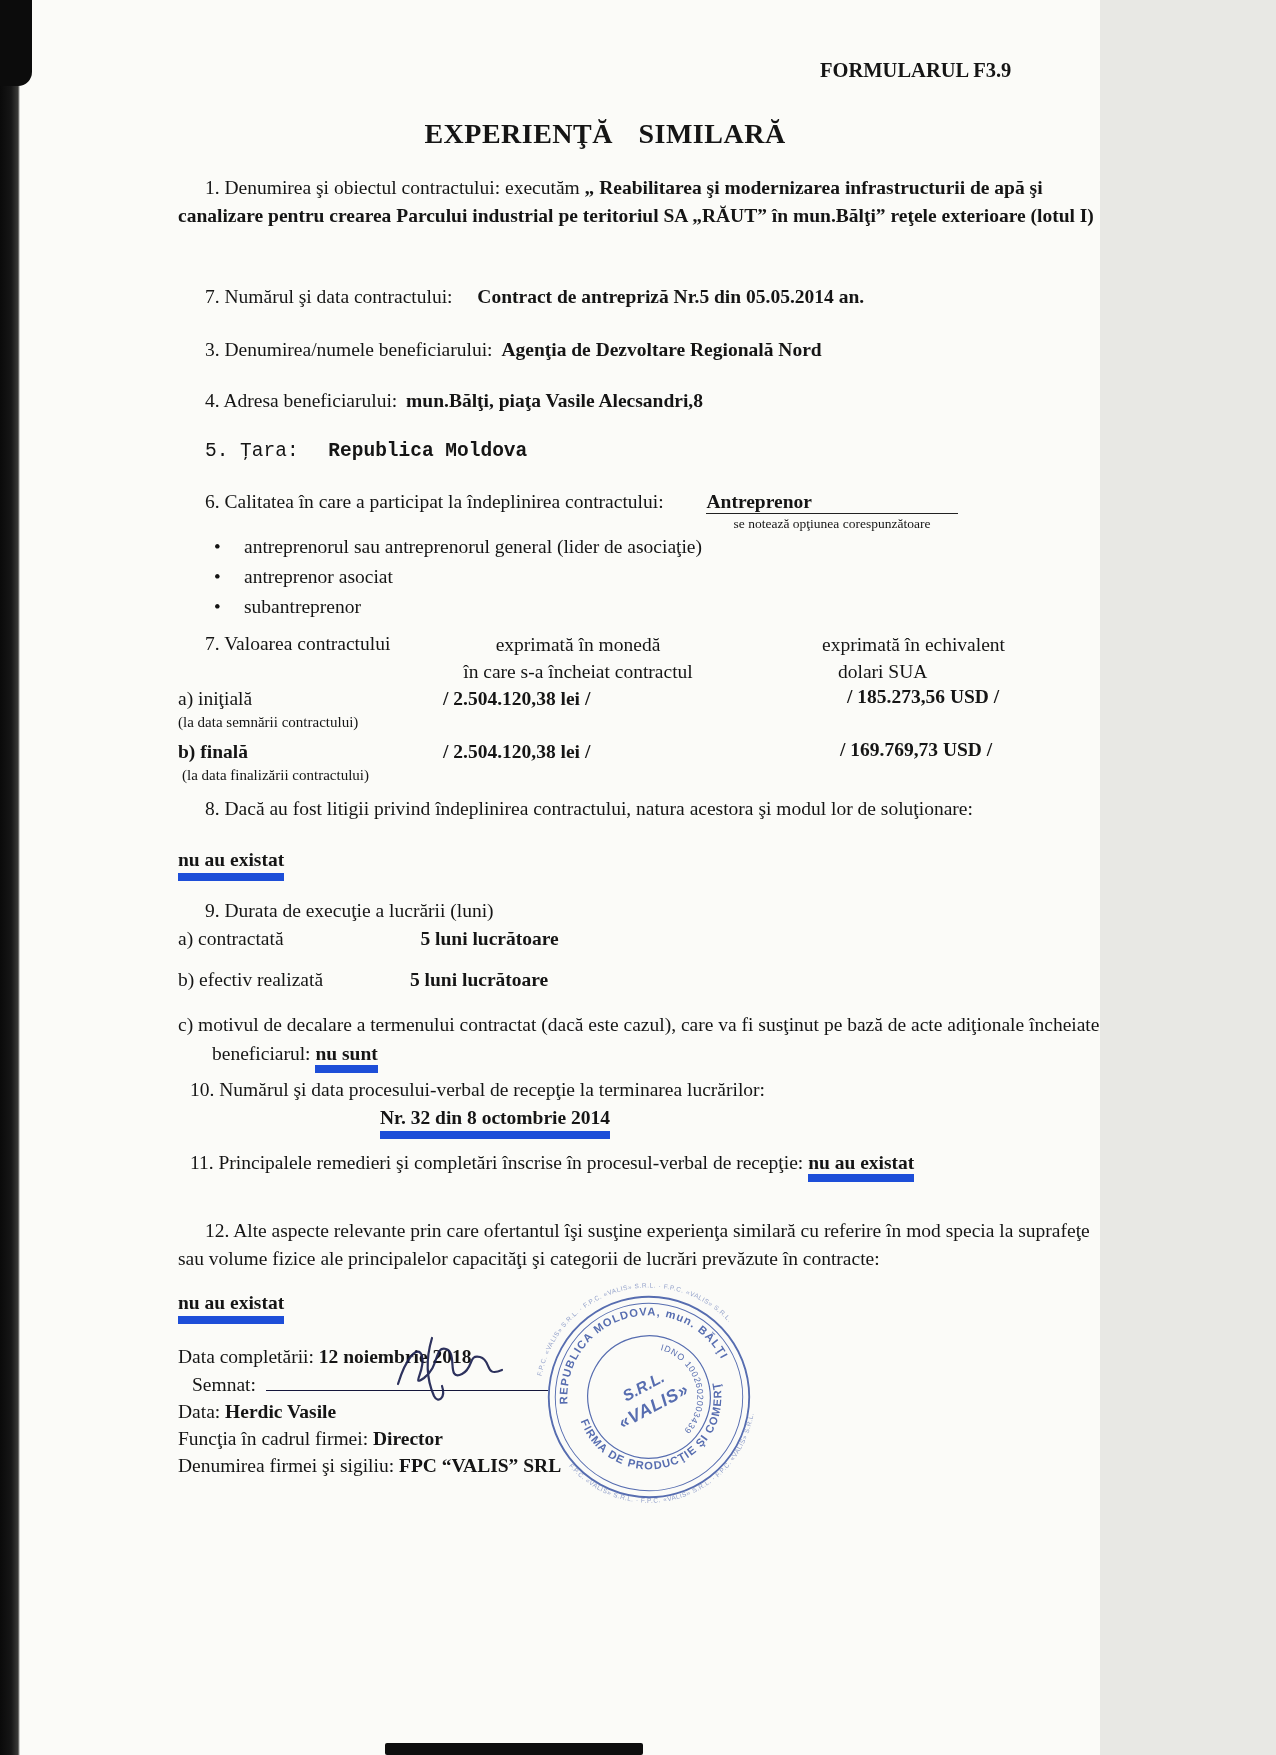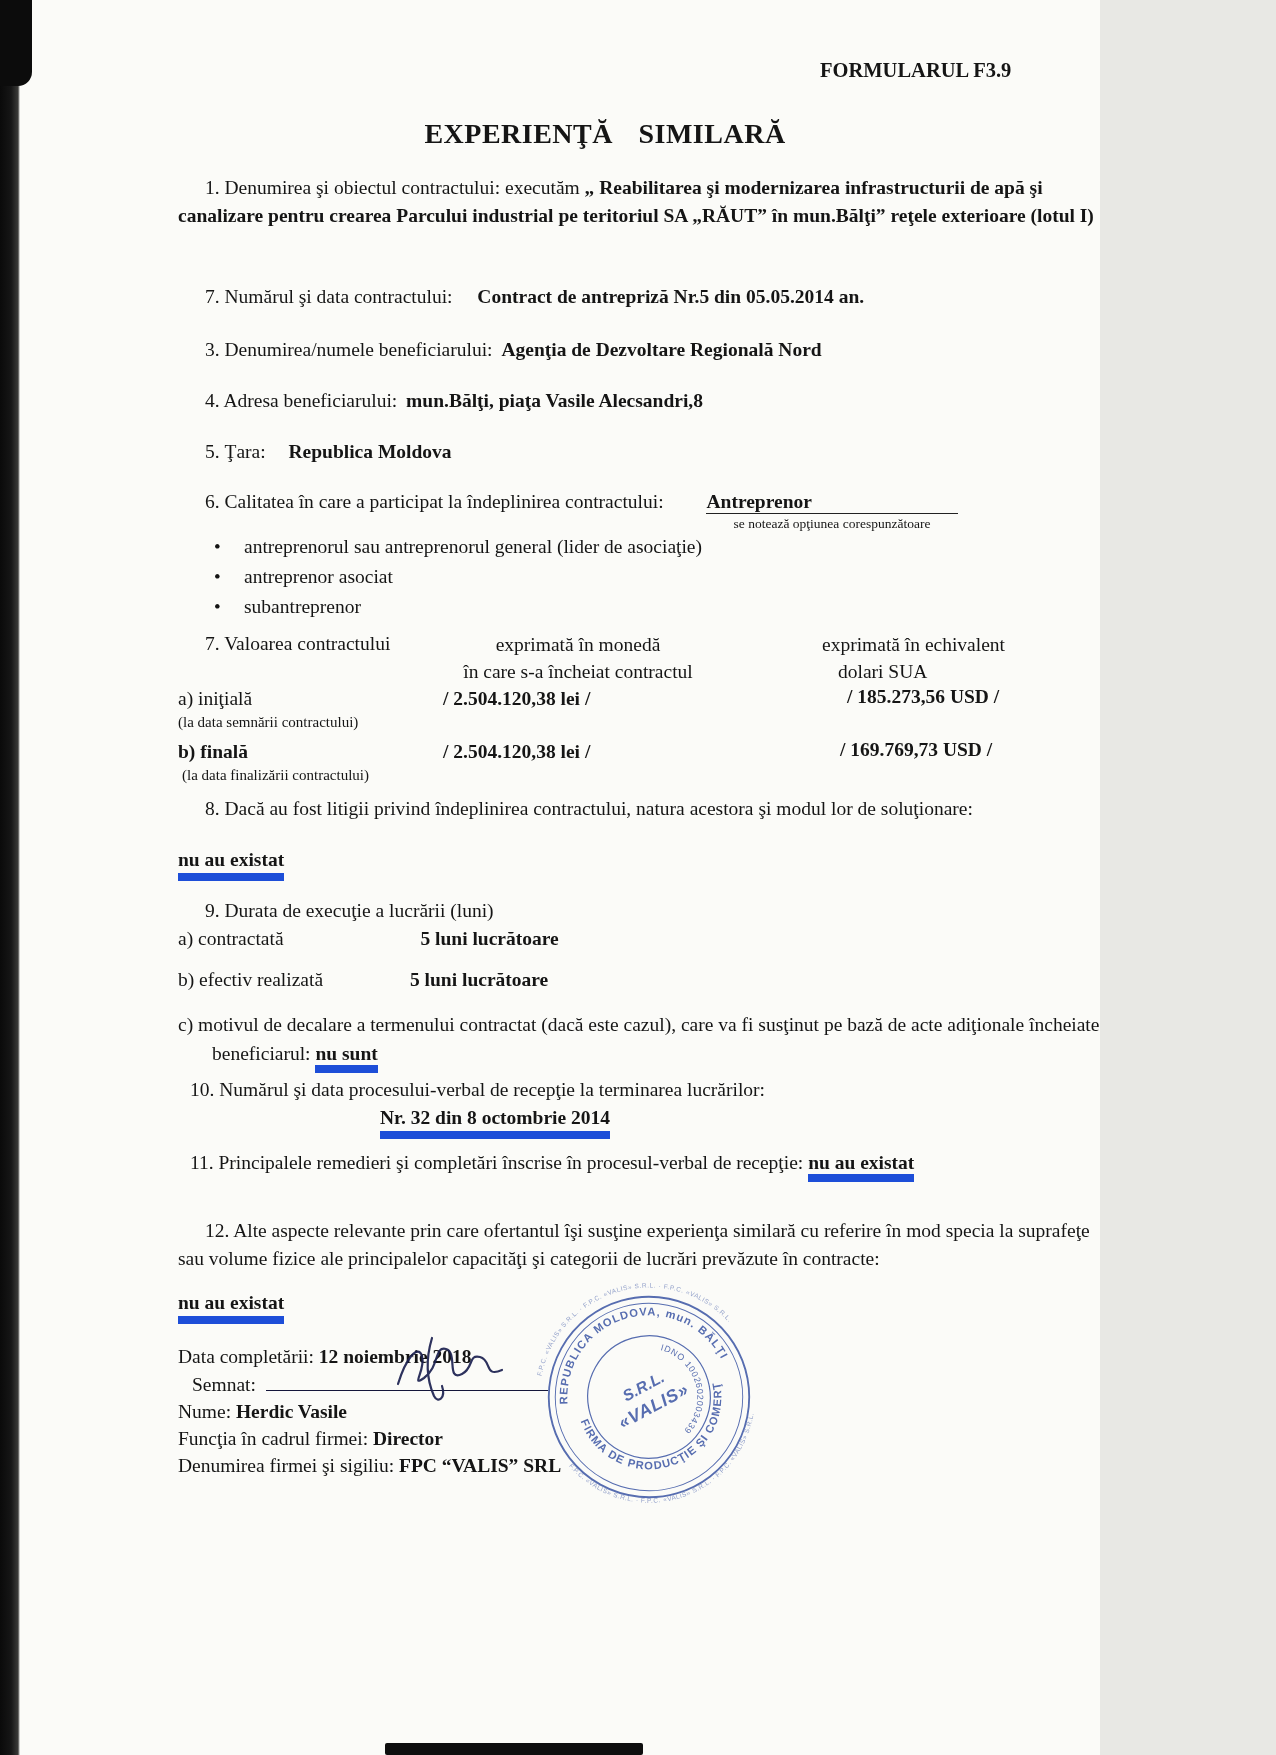--- a/index.html
+++ b/index.html
@@ -60,21 +60,21 @@
   <p class="abs" style="top:337px; left:205px;">
     <span>3. Denumirea/numele beneficiarului:</span>
     <span class="b" style="margin-left:4px;">Agenţia de Dezvoltare Regională Nord</span>
   </p>
 
   <p class="abs" style="top:388px; left:205px;">
     <span>4. Adresa beneficiarului:</span>
     <span class="b" style="margin-left:4px;">mun.Bălţi, piaţa Vasile Alecsandri,8</span>
   </p>
 
-  <p class="abs" style="top:439px; left:205px;">
+  <p class="abs" style="top:439px; left:205px;font-family:Liberation Mono, monospace;">
     <span>5. Ţara:</span>
     <span class="b" style="margin-left:18px;">Republica Moldova</span>
   </p>
 
   <p class="abs" style="top:489px; left:205px;">
     <span>6. Calitatea în care a participat la îndeplinirea contractului:</span>
     <span class="b" style="margin-left:38px;">Antreprenor</span>
   </p>
   <div class="abs caption" style="top:513px; left:706px; width:252px;">se notează opţiunea corespunzătoare</div>
 
@@ -139,21 +139,21 @@
   <p class="abs para indent" style="top:1217px; left:178px; width:938px;">12. Alte aspecte relevante prin care ofertantul îşi susţine experienţa similară cu referire în mod specia la suprafeţe sau volume fizice ale principalelor capacităţi şi categorii de lucrări prevăzute în contracte:</p>
   <div class="abs b u" style="top:1290px; left:178px;">nu au existat</div>
 
   <div class="abs" style="top:1344px; left:178px;">
     <span>Data completării: </span><span class="b">12 noiembrie 2018</span>
   </div>
   <div class="abs" style="top:1372px; left:192px;">
     <span>Semnat:</span><span class="semnat-line"></span>
   </div>
   <div class="abs" style="top:1399px; left:178px;">
-    <span>Nume: </span><span class="b">Herdic Vasile</span>
+    <span>Data: </span><span class="b">Herdic Vasile</span>
   </div>
   <div class="abs" style="top:1426px; left:178px;">
     <span>Funcţia în cadrul firmei: </span><span class="b">Director</span>
   </div>
   <div class="abs" style="top:1453px; left:178px;">
     <span>Denumirea firmei şi sigiliu: </span><span class="b">FPC “VALIS” SRL</span>
   </div>
 
   <svg class="signature" viewBox="0 0 178 80">
     <g fill="none" stroke-width="2.2" stroke-linecap="round" stroke="#1c2150">

